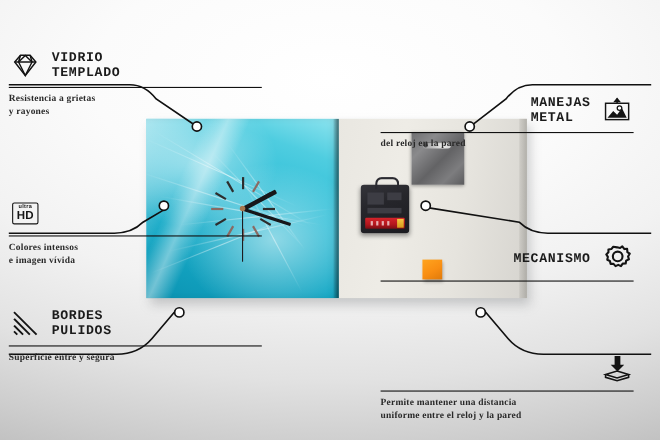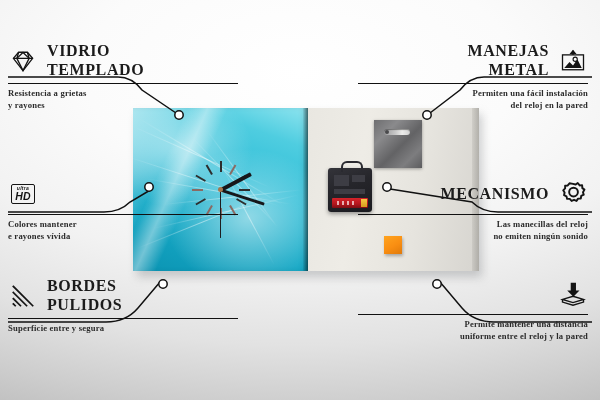--- a/index.html
+++ b/index.html
@@ -268,47 +268,46 @@
     height: 400px;
     pointer-events: none;
   }
 
   
   .feature {
     position: absolute;
     width: 230px;
   }
   .feature.left  { left: 8px;  text-align: left; }
-  .feature.right { left: 358px; text-align: right; }
+  .feature.right { left: 346px; text-align: left; margin-top: 41px; }
 
   .f-head {
     display: flex;
     align-items: center;
     gap: 9px;
     min-height: 34px;
   }
   .feature.right .f-head { flex-direction: row-reverse; }
 
   .f-title {
-    font-family: Liberation Serif, serif;
-    font-size: 16px;
+    font-family: Liberation Mono, monospace;
+    font-size: 12px;
     font-weight: bold;
     color: #1b1b1b;
     letter-spacing: 0.6px;
     line-height: 1.18;
     text-transform: uppercase;
   }
   .f-icon {
     width: 30px;
     height: 30px;
     flex: 0 0 30px;
     display: flex;
     align-items: center;
     justify-content: center;
-    font-style: italic;
   }
   .f-rule {
     height: 1px;
     background: #111;
     margin: 3px 0 3px 0;
   }
   .f-desc {
     font-family: "Liberation Serif", serif;
     font-size: 8.6px;
     color: #2a2a2a;
@@ -477,22 +476,22 @@
     <div class="f-head">
       <div class="f-icon">
         <div class="hd-box">
           <span class="hd-ultra">ultra</span>
           <span class="hd-main">HD</span>
         </div>
       </div>
     </div>
     <div class="f-rule"></div>
     <div class="f-desc">
-      <div>Colores mantener</div>
-      <div>e rayones vívida</div>
+      <div>Colores intensos</div>
+      <div>e imagen vívida</div>
     </div>
   </div>
 
   <div class="feature left" style="top:277px">
     <div class="f-head">
       <div class="f-icon">
         <svg viewBox="0 0 32 32" width="28" height="28" stroke="#141414" stroke-width="2" fill="none" stroke-linecap="square">
           <path d="M5 5 L27 27"></path>
           <path d="M5 12 L20 27"></path>
           <path d="M5 19 L13 27"></path>
@@ -521,21 +520,20 @@
           <circle cx="18.5" cy="14" r="2.4" fill="#ffffff" stroke="#141414" stroke-width="1.3"></circle>
         </svg>
       </div>
       <div class="f-title">
         <div>MANEJAS</div>
         <div>METAL</div>
       </div>
     </div>
     <div class="f-rule"></div>
     <div class="f-desc">
-      <div>Permiten una fácil instalación</div>
       <div>del reloj en la pared</div>
     </div>
   </div>
 
   <div class="feature right" style="top:177px">
     <div class="f-head">
       <div class="f-icon">
         <svg viewBox="0 0 32 32" width="28" height="28" fill="none" stroke="#141414" stroke-width="2.2">
           <path d="M16 4.4
                    L19.1 5.1 L21.4 3.4 L23.6 6.2 L26.4 5.9 L26.7 9.3
@@ -544,24 +542,20 @@
                    L9.3 21.6 L8.5 18.6 L5.8 17.3 L6.4 14.3 L4.8 11.8
                    L7 9.6 L7 6.6 L10 6.2 L12 3.8 Z" stroke-linejoin="round"></path>
           <circle cx="16.6" cy="13.8" r="5"></circle>
         </svg>
       </div>
       <div class="f-title">
         <div>MECANISMO</div>
       </div>
     </div>
     <div class="f-rule"></div>
-    <div class="f-desc">
-      <div>Las manecillas del reloj</div>
-      <div>no emiten ningún sonido</div>
-    </div>
   </div>
 
   <div class="feature right" style="top:277px">
     <div class="f-head">
       <div class="f-icon">
         <svg viewBox="0 0 32 32" width="28" height="28" fill="none" stroke="#141414" stroke-width="1.6">
           <path d="M13.4 3 L19.4 3 L19.4 12 L23.4 12 L16.4 19 L9.4 12 L13.4 12 Z" fill="#141414" stroke="none"></path>
           <path d="M16 18.6 L28 22.2 L16 25.8 L4 22.2 Z"></path>
           <path d="M4 22.2 L4 25.2 L16 28.8 L28 25.2 L28 22.2"></path>
         </svg>

